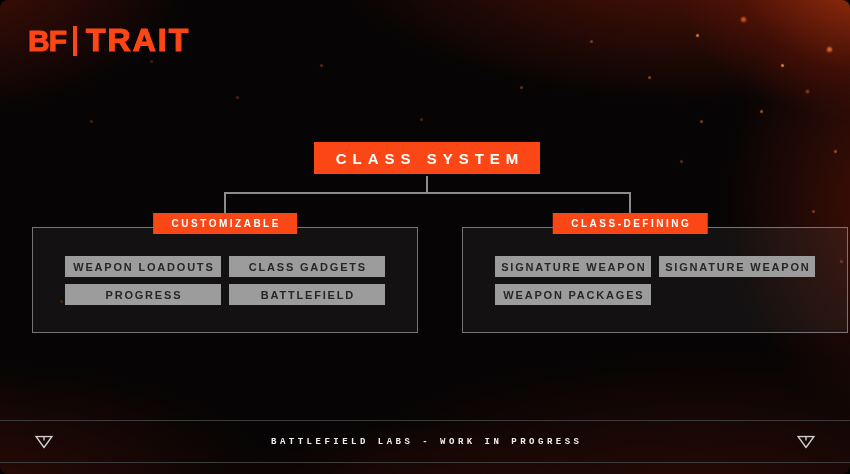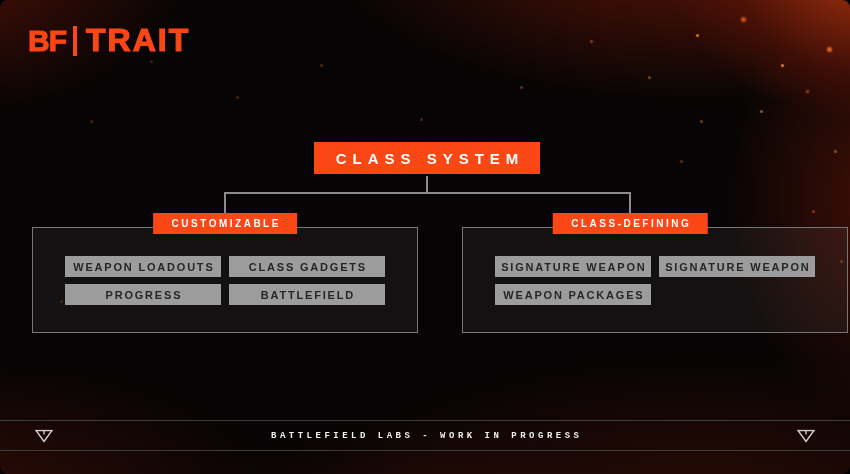--- a/index.html
+++ b/index.html
@@ -87,21 +87,21 @@
   }
   .panel-left{left:32px;}
   .panel-right{left:438px;margin-left:24px;}
   .chip{
     height:21px;background:var(--chip-gray);color:var(--chip-text);
     display:flex;align-items:center;justify-content:center;
     font-size:11px;font-weight:bold;letter-spacing:1.8px;text-indent:1.8px;
   }
   
   .footer{
-    position:absolute;left:0;right:0;top:420px;height:31px;
+    position:absolute;left:0;right:0;top:420px;height:43px;
     border-top:1px solid #3d3d3d;border-bottom:1px solid #3d3d3d;
     display:flex;align-items:center;justify-content:center;
   }
   .footer-text{
     font-family:"Liberation Mono","DejaVu Sans Mono",monospace;
     color:#f0f0f0;font-size:9px;font-weight:bold;letter-spacing:3.5px;text-indent:3.5px;
   }
   .tri{position:absolute;top:50%;transform:translateY(-50%);}
   .tri-left{left:35px;}
   .tri-right{right:35px;}

